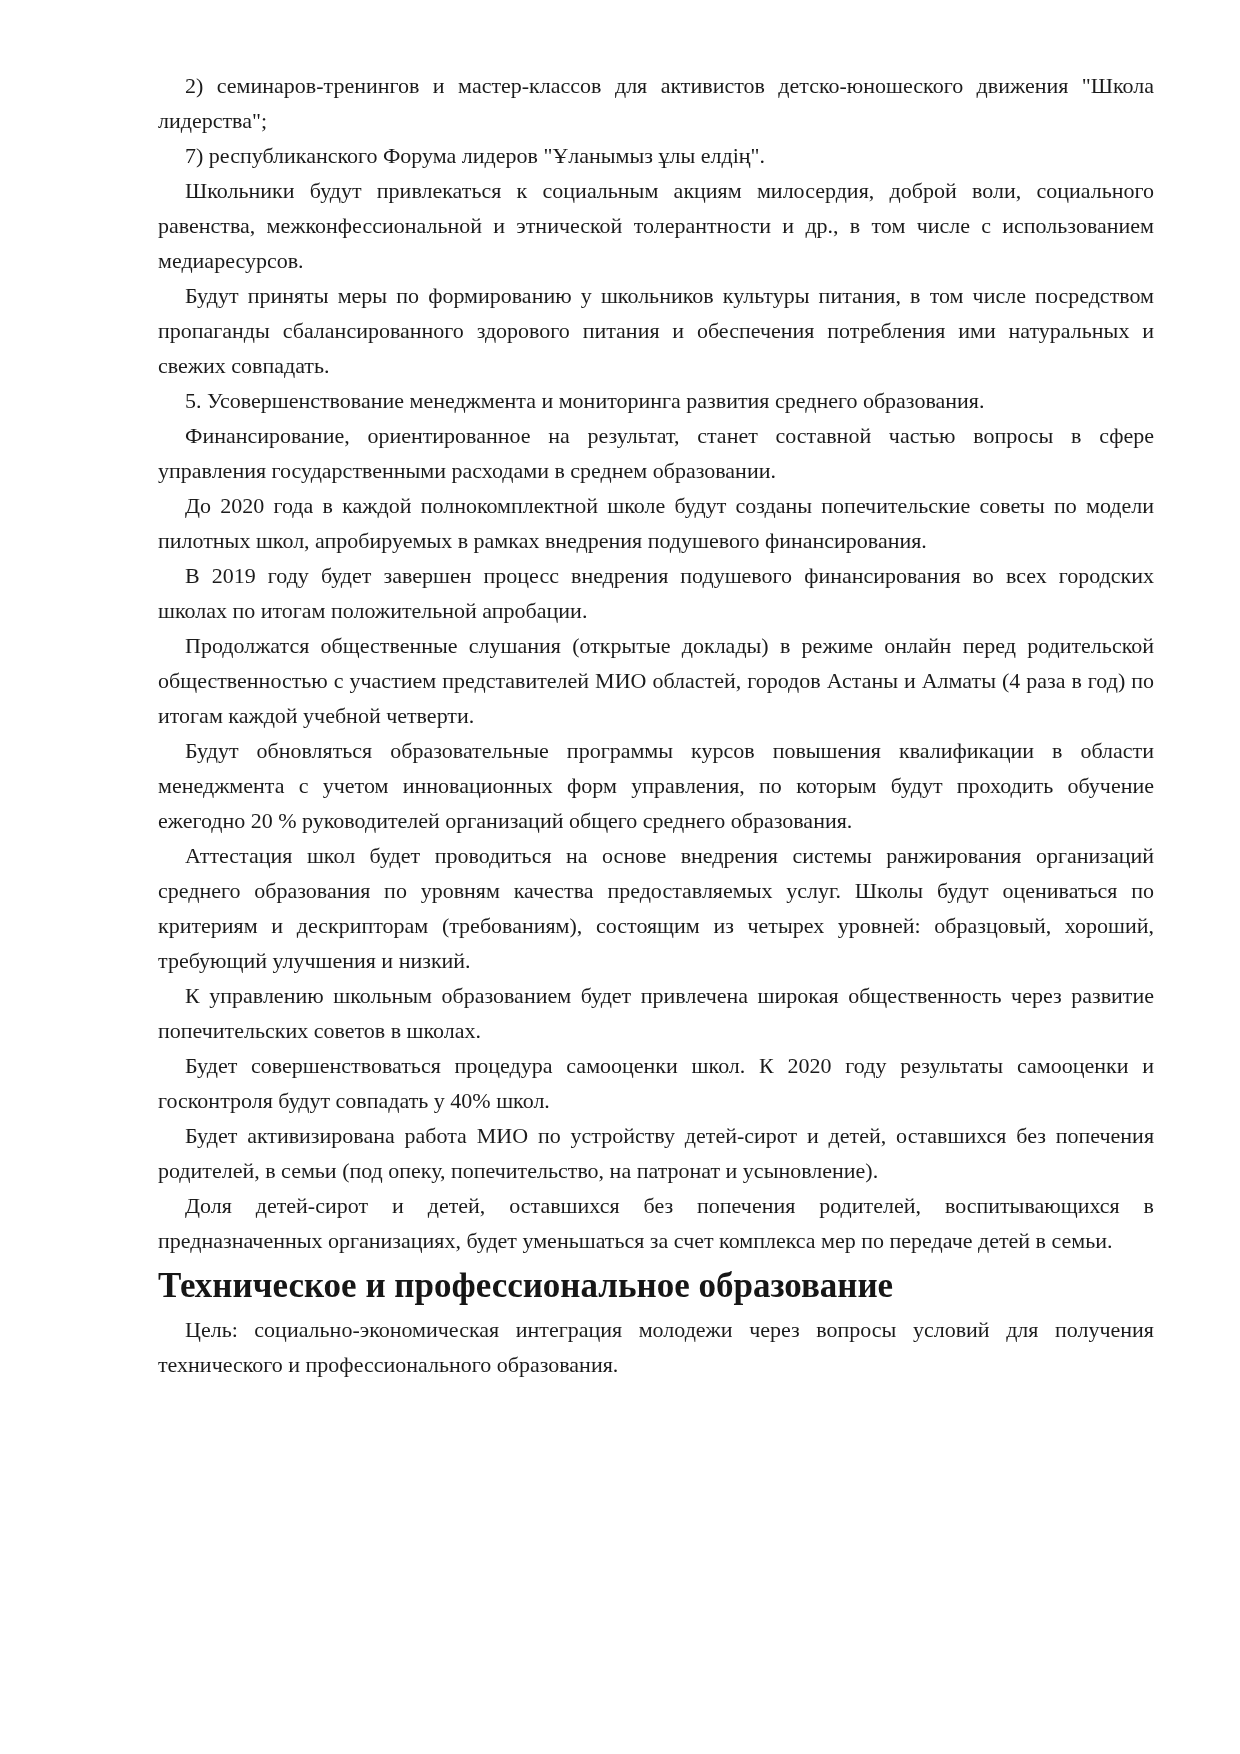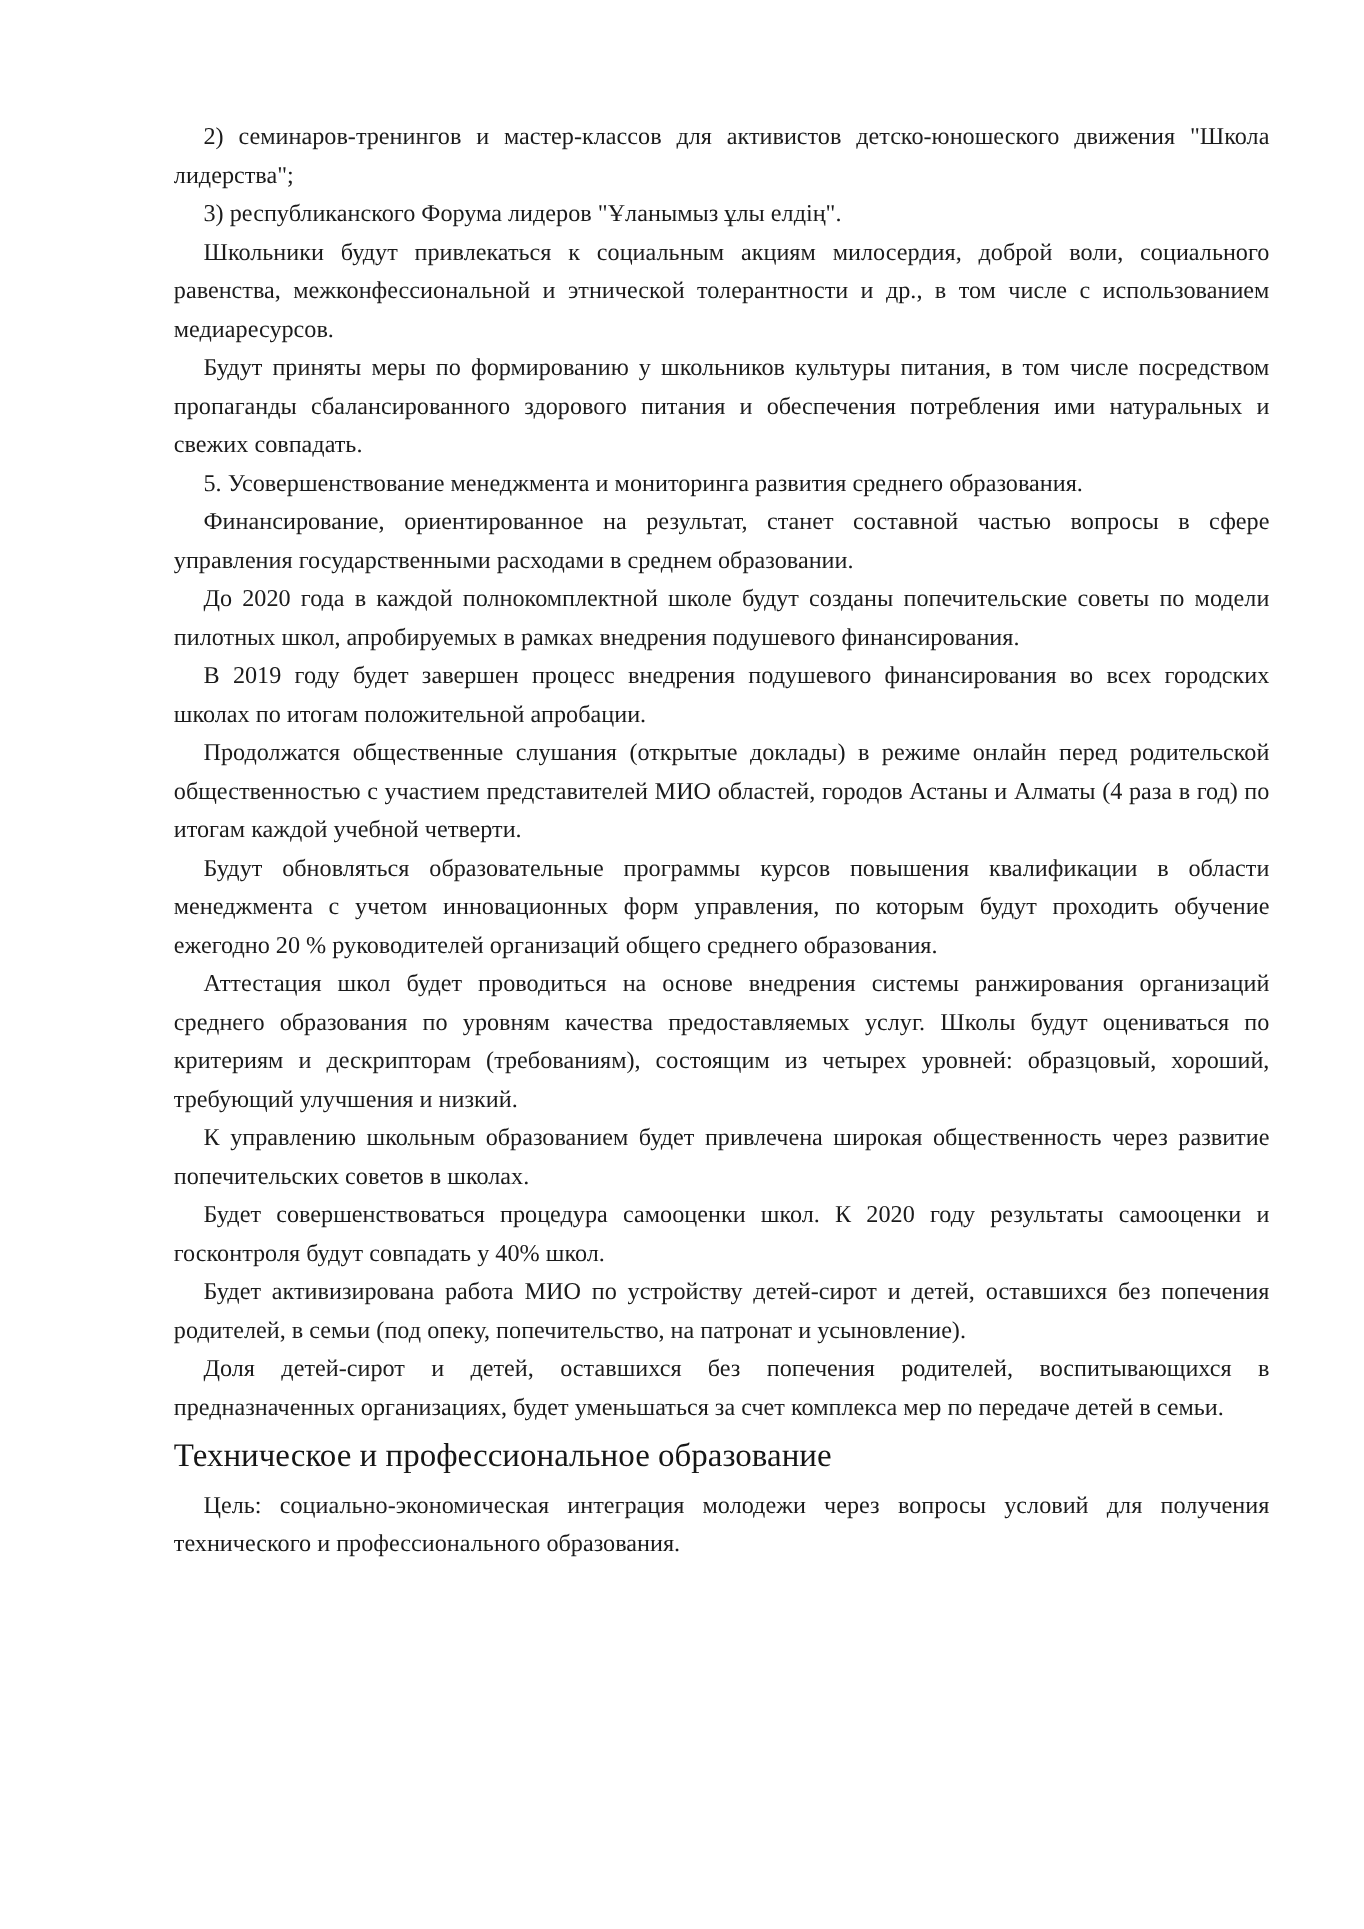--- a/index.html
+++ b/index.html
@@ -6,50 +6,50 @@
   body {
     width: 1240px;
     height: 1754px;
     background: #ffffff;
     overflow: hidden;
   }
   .page {
     box-sizing: border-box;
     width: 1240px;
     height: 1754px;
-    padding: 106px 86px 40px 158px;
+    padding: 68px 86px 40px 158px;
     background: #ffffff;
     font-family: "Liberation Serif", "DejaVu Serif", serif;
     font-size: 22px;
     line-height: 35px;
     color: #1b1b1b;
     -webkit-font-smoothing: antialiased;
   }
   .page p {
     margin: 0;
     text-indent: 27px;
     text-align: justify;
   }
   .page h2.section-heading {
-    font-size: 30px;
+    font-size: 35px;
     line-height: 46px;
     margin: 5px 0 3px 0;
-    font-weight: 400;
+    font-weight: 700;
     text-align: left;
     text-indent: 0;
     color: #161616;
   }
 </style>
 </head>
 <body>
 
 <div class="page">
   <div id="content">
       <p>2) семинаров-тренингов и мастер-классов для активистов детско-юношеского движения "Школа лидерства";</p>
-      <p>3) республиканского Форума лидеров "Ұланымыз ұлы елдің".</p>
+      <p>7) республиканского Форума лидеров "Ұланымыз ұлы елдің".</p>
       <p>Школьники будут привлекаться к социальным акциям милосердия, доброй воли, социального равенства, межконфессиональной и этнической толерантности и др., в том числе с использованием медиаресурсов.</p>
       <p>Будут приняты меры по формированию у школьников культуры питания, в том числе посредством пропаганды сбалансированного здорового питания и обеспечения потребления ими натуральных и свежих совпадать.</p>
       <p>5. Усовершенствование менеджмента и мониторинга развития среднего образования.</p>
       <p>Финансирование, ориентированное на результат, станет составной частью вопросы в сфере управления государственными расходами в среднем образовании.</p>
       <p>До 2020 года в каждой полнокомплектной школе будут созданы попечительские советы по модели пилотных школ, апробируемых в рамках внедрения подушевого финансирования.</p>
       <p>В 2019 году будет завершен процесс внедрения подушевого финансирования во всех городских школах по итогам положительной апробации.</p>
       <p>Продолжатся общественные слушания (открытые доклады) в режиме онлайн перед родительской общественностью с участием представителей МИО областей, городов Астаны и Алматы (4 раза в год) по итогам каждой учебной четверти.</p>
       <p>Будут обновляться образовательные программы курсов повышения квалификации в области менеджмента с учетом инновационных форм управления, по которым будут проходить обучение ежегодно 20 % руководителей организаций общего среднего образования.</p>
       <p>Аттестация школ будет проводиться на основе внедрения системы ранжирования организаций среднего образования по уровням качества предоставляемых услуг. Школы будут оцениваться по критериям и дескрипторам (требованиям), состоящим из четырех уровней: образцовый, хороший, требующий улучшения и низкий.</p>
       <p>К управлению школьным образованием будет привлечена широкая общественность через развитие попечительских советов в школах.</p>

